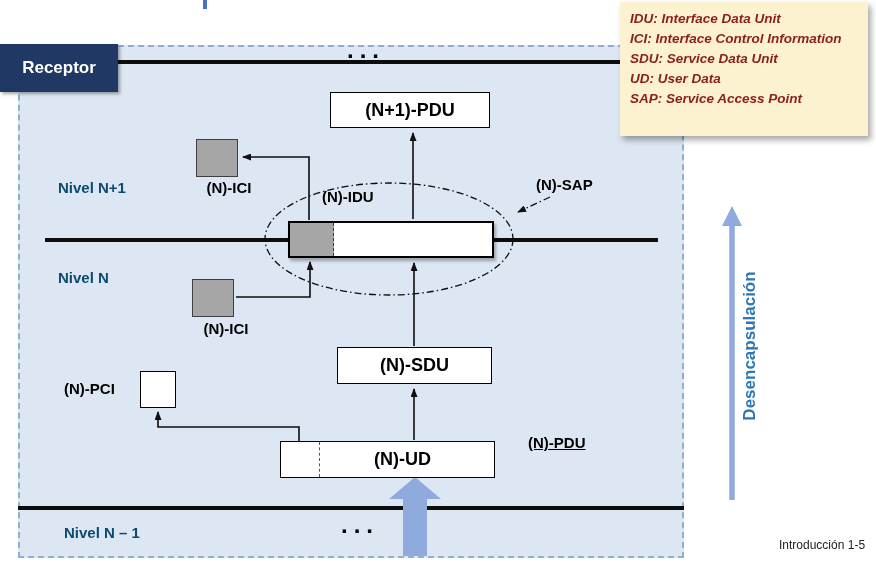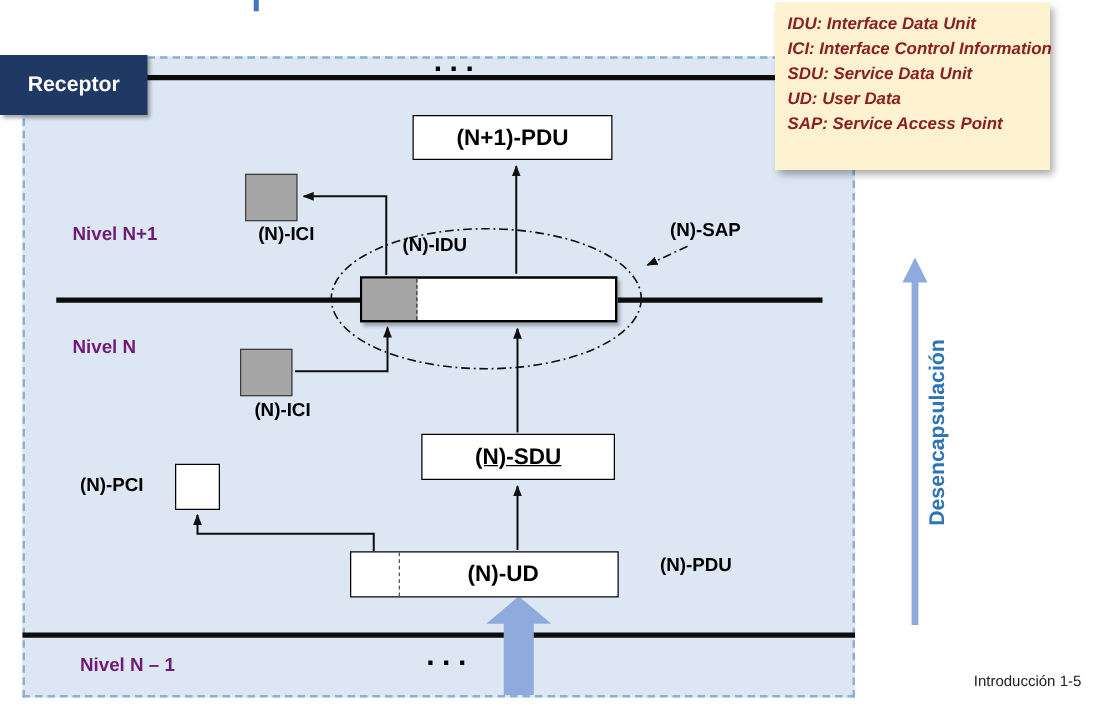--- a/index.html
+++ b/index.html
@@ -11,31 +11,31 @@
   svg.overlay{position:absolute;left:0;top:0;width:876px;height:568px;pointer-events:none;}
   .badge{position:absolute;left:0;top:44px;width:118px;height:48px;
          background:var(--badge-bg,#1f3864);color:#fff;font-weight:700;font-size:17px;
          display:flex;align-items:center;justify-content:center;
          box-shadow:2px 2px 3px rgba(0,0,0,.35);}
   .tick{position:absolute;left:203px;top:0;width:4px;height:9px;background:#4472c4;}
   .node{position:absolute;background:#fff;border:1.6px solid #000;box-sizing:border-box;
         display:flex;align-items:center;justify-content:center;font-size:18px;font-weight:600;color:#000;}
   .graybox{position:absolute;background:var(--node-gray,#a6a6a6);border:1.2px solid #3f3f3f;box-sizing:border-box;}
   .lbl{position:absolute;font-size:15px;font-weight:600;color:#000;white-space:nowrap;}
-  .lvl{position:absolute;font-size:15px;font-weight:700;color:#701a75;white-space:nowrap;}
+  .lvl{position:absolute;font-size:15px;font-weight:700;color:#0c4a6e;white-space:nowrap;}
   .center{text-align:center;margin-left:12px;}
   .dots{position:absolute;font-size:24px;font-weight:700;letter-spacing:6px;color:#000;
         text-align:center;width:60px;}
   .idu{position:absolute;left:288px;top:221px;width:206px;height:37px;background:#fff;
        border:2px solid #000;box-sizing:border-box;box-shadow:2px 3px 3px rgba(0,0,0,.3);}
   .idu .seg{position:absolute;left:0;top:0;width:44px;height:100%;
             background:var(--node-gray,#a6a6a6);border-right:1.6px dashed #333;box-sizing:border-box;}
   .udbox{padding-left:30px;}
   .udbox .divider{position:absolute;left:38px;top:0;bottom:0;border-left:1.6px dashed #555;}
-  .legend{position:absolute;left:620px;top:2px;width:220px;height:134px;box-sizing:border-box;
+  .legend{position:absolute;left:620px;top:2px;width:248px;height:134px;box-sizing:border-box;
           background:var(--legend-bg,#fdf2cf);padding:7px 10px;
           box-shadow:3px 4px 6px rgba(0,0,0,.35);}
   .legend .li{font-style:italic;font-weight:600;font-size:13.5px;line-height:20px;
               color:var(--legend-text,#8b2020);white-space:nowrap;}
   .flow{position:absolute;left:642px;top:334px;width:220px;height:24px;transform:rotate(-90deg);
         color:var(--flow-text-blue,#2e75b6);font-weight:700;font-size:17px;text-align:center;}
   .footer{position:absolute;left:779px;top:538px;font-size:12px;color:#222;white-space:nowrap;}
   .k{stroke:var(--line-black,#0d0d0d);}
   .thick{stroke-width:4.2;fill:none;}
   .conn{stroke-width:1.6;fill:none;}
@@ -99,32 +99,32 @@
     <div class="seg"></div>
   </div>
   <div class="lbl" style="left:322px;top:188px;">(N)-IDU</div>
   <div class="lbl" style="left:536px;top:176px;">(N)-SAP</div>
 
   <div class="graybox" style="left:192px;top:279px;width:42px;height:38px;"></div>
   <div class="lbl center" style="left:185px;top:320px;width:58px;">(N)-ICI</div>
 
   <div class="lvl" style="left:58px;top:269px;">Nivel N</div>
 
-  <div class="node" style="left:337px;top:347px;width:155px;height:37px;text-decoration:underline;">
+  <div class="node" style="left:337px;top:347px;width:155px;height:37px;">
     <span>(N)-SDU</span>
   </div>
 
   <div class="lbl" style="left:64px;top:380px;">(N)-PCI</div>
   <div class="node" style="left:140px;top:371px;width:36px;height:37px;"></div>
 
   <div class="node udbox" style="left:280px;top:441px;width:215px;height:37px;">
     <div class="divider"></div>
     <span>(N)-UD</span>
   </div>
-  <div class="lbl" style="left:528px;top:444px;">(N)-PDU</div>
+  <div class="lbl" style="left:528px;top:434px;text-decoration:underline;">(N)-PDU</div>
 
   <div class="lvl" style="left:64px;top:524px;">Nivel N – 1</div>
 
   <div class="flow">Desencapsulación</div>
 
   <div class="legend">
     <div class="li">IDU: Interface Data Unit</div>
     <div class="li">ICI: Interface Control Information</div>
     <div class="li">SDU: Service Data Unit</div>
     <div class="li">UD: User Data</div>

